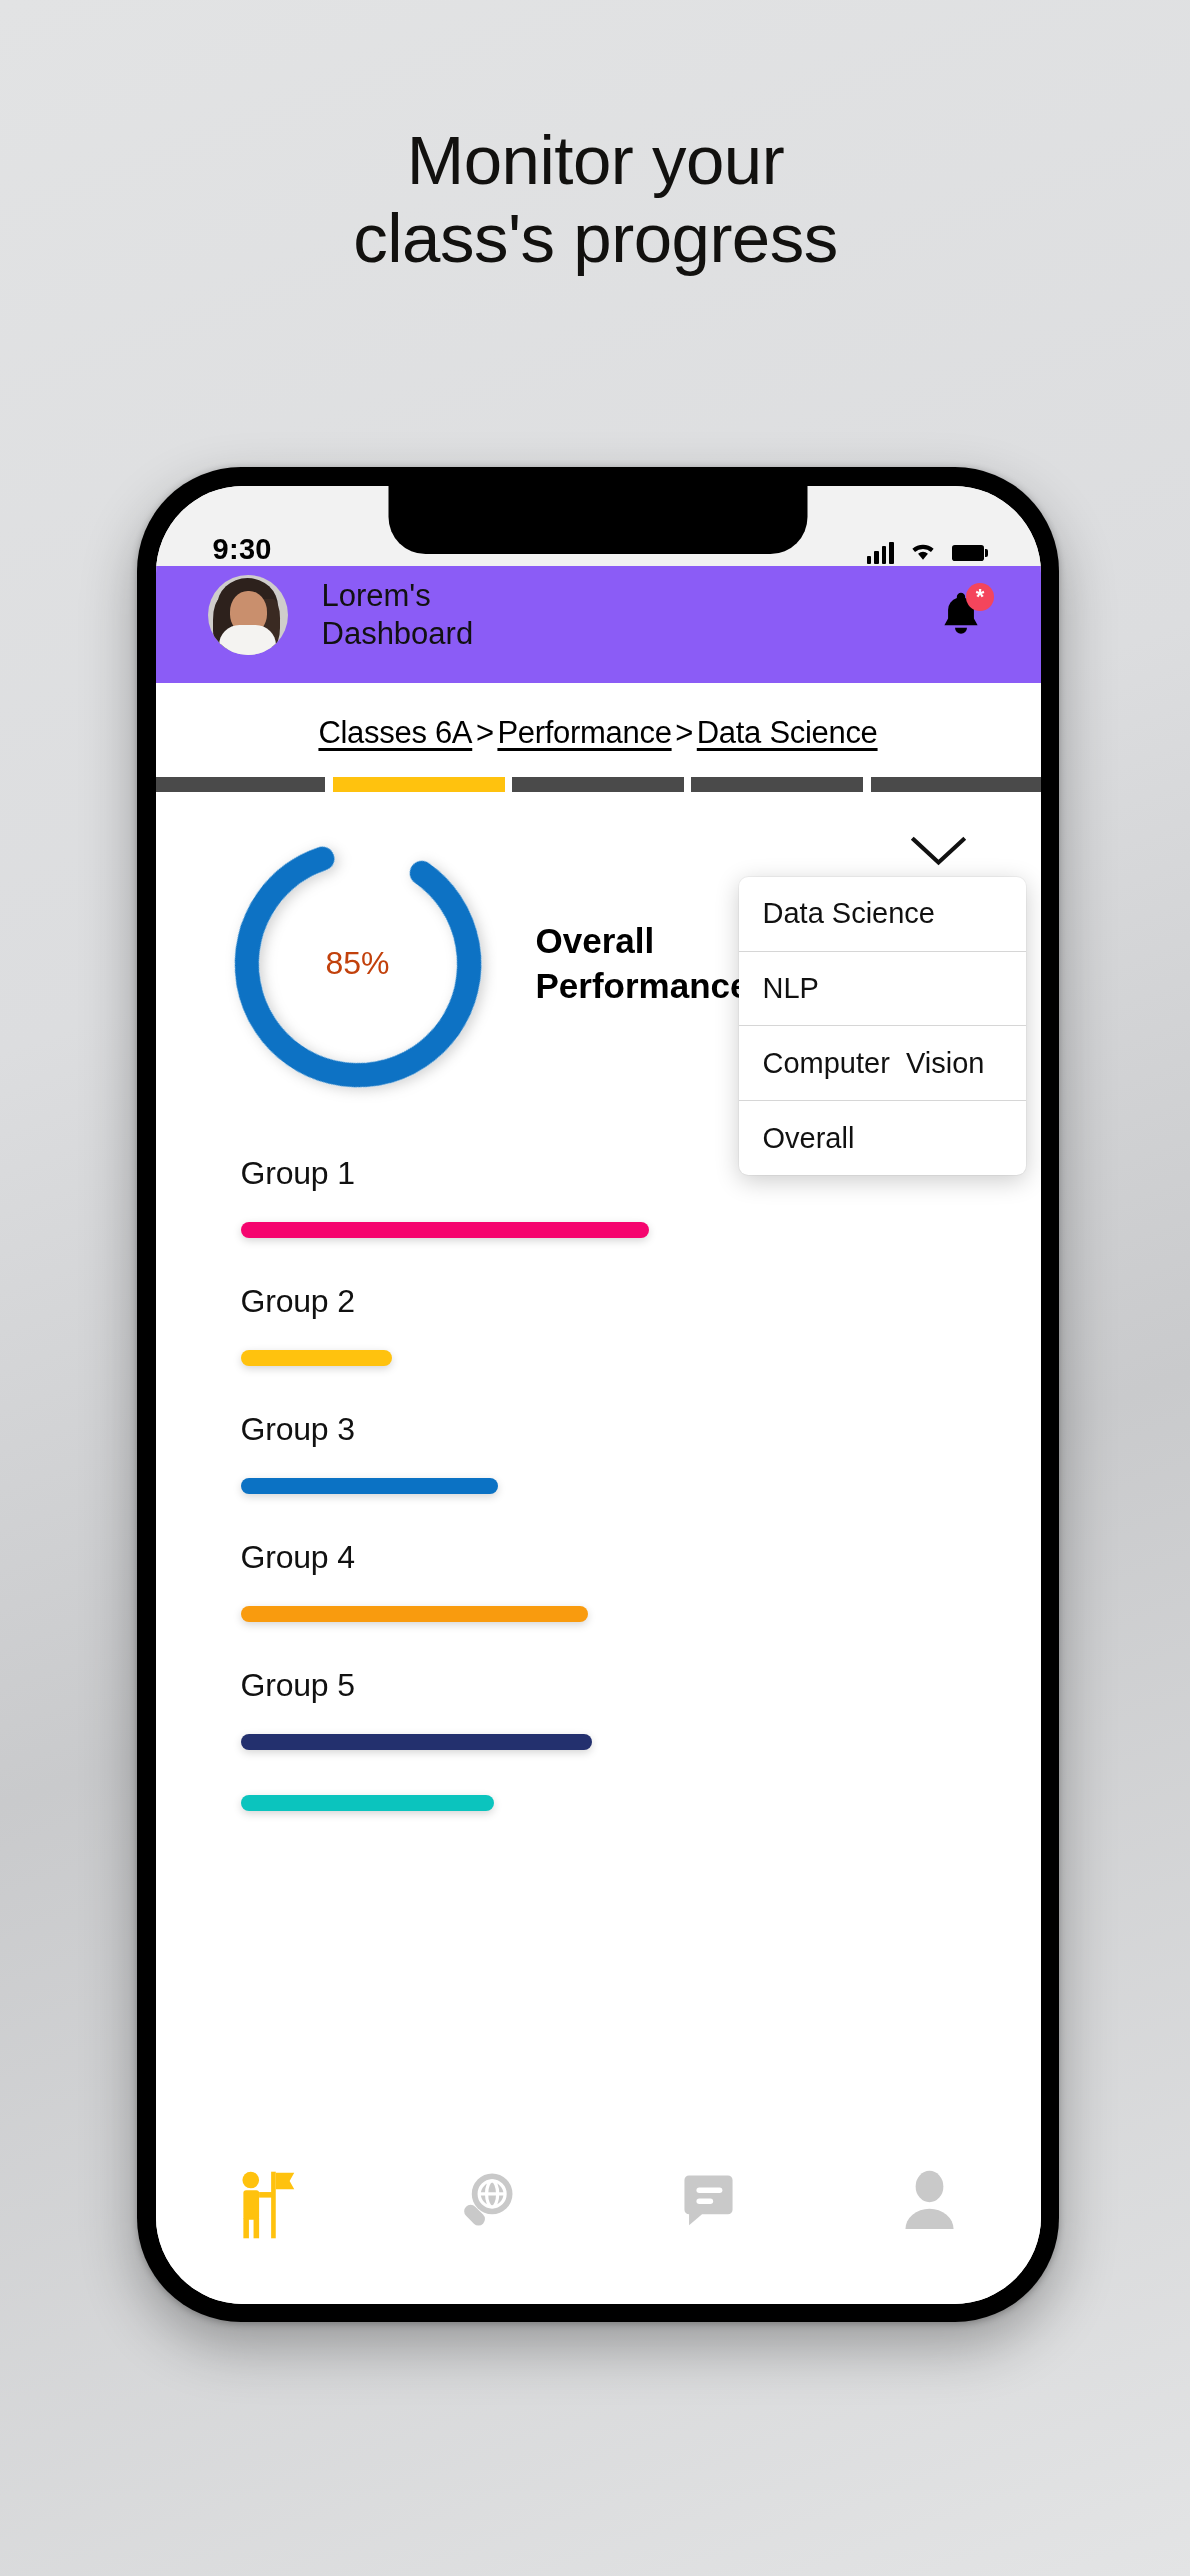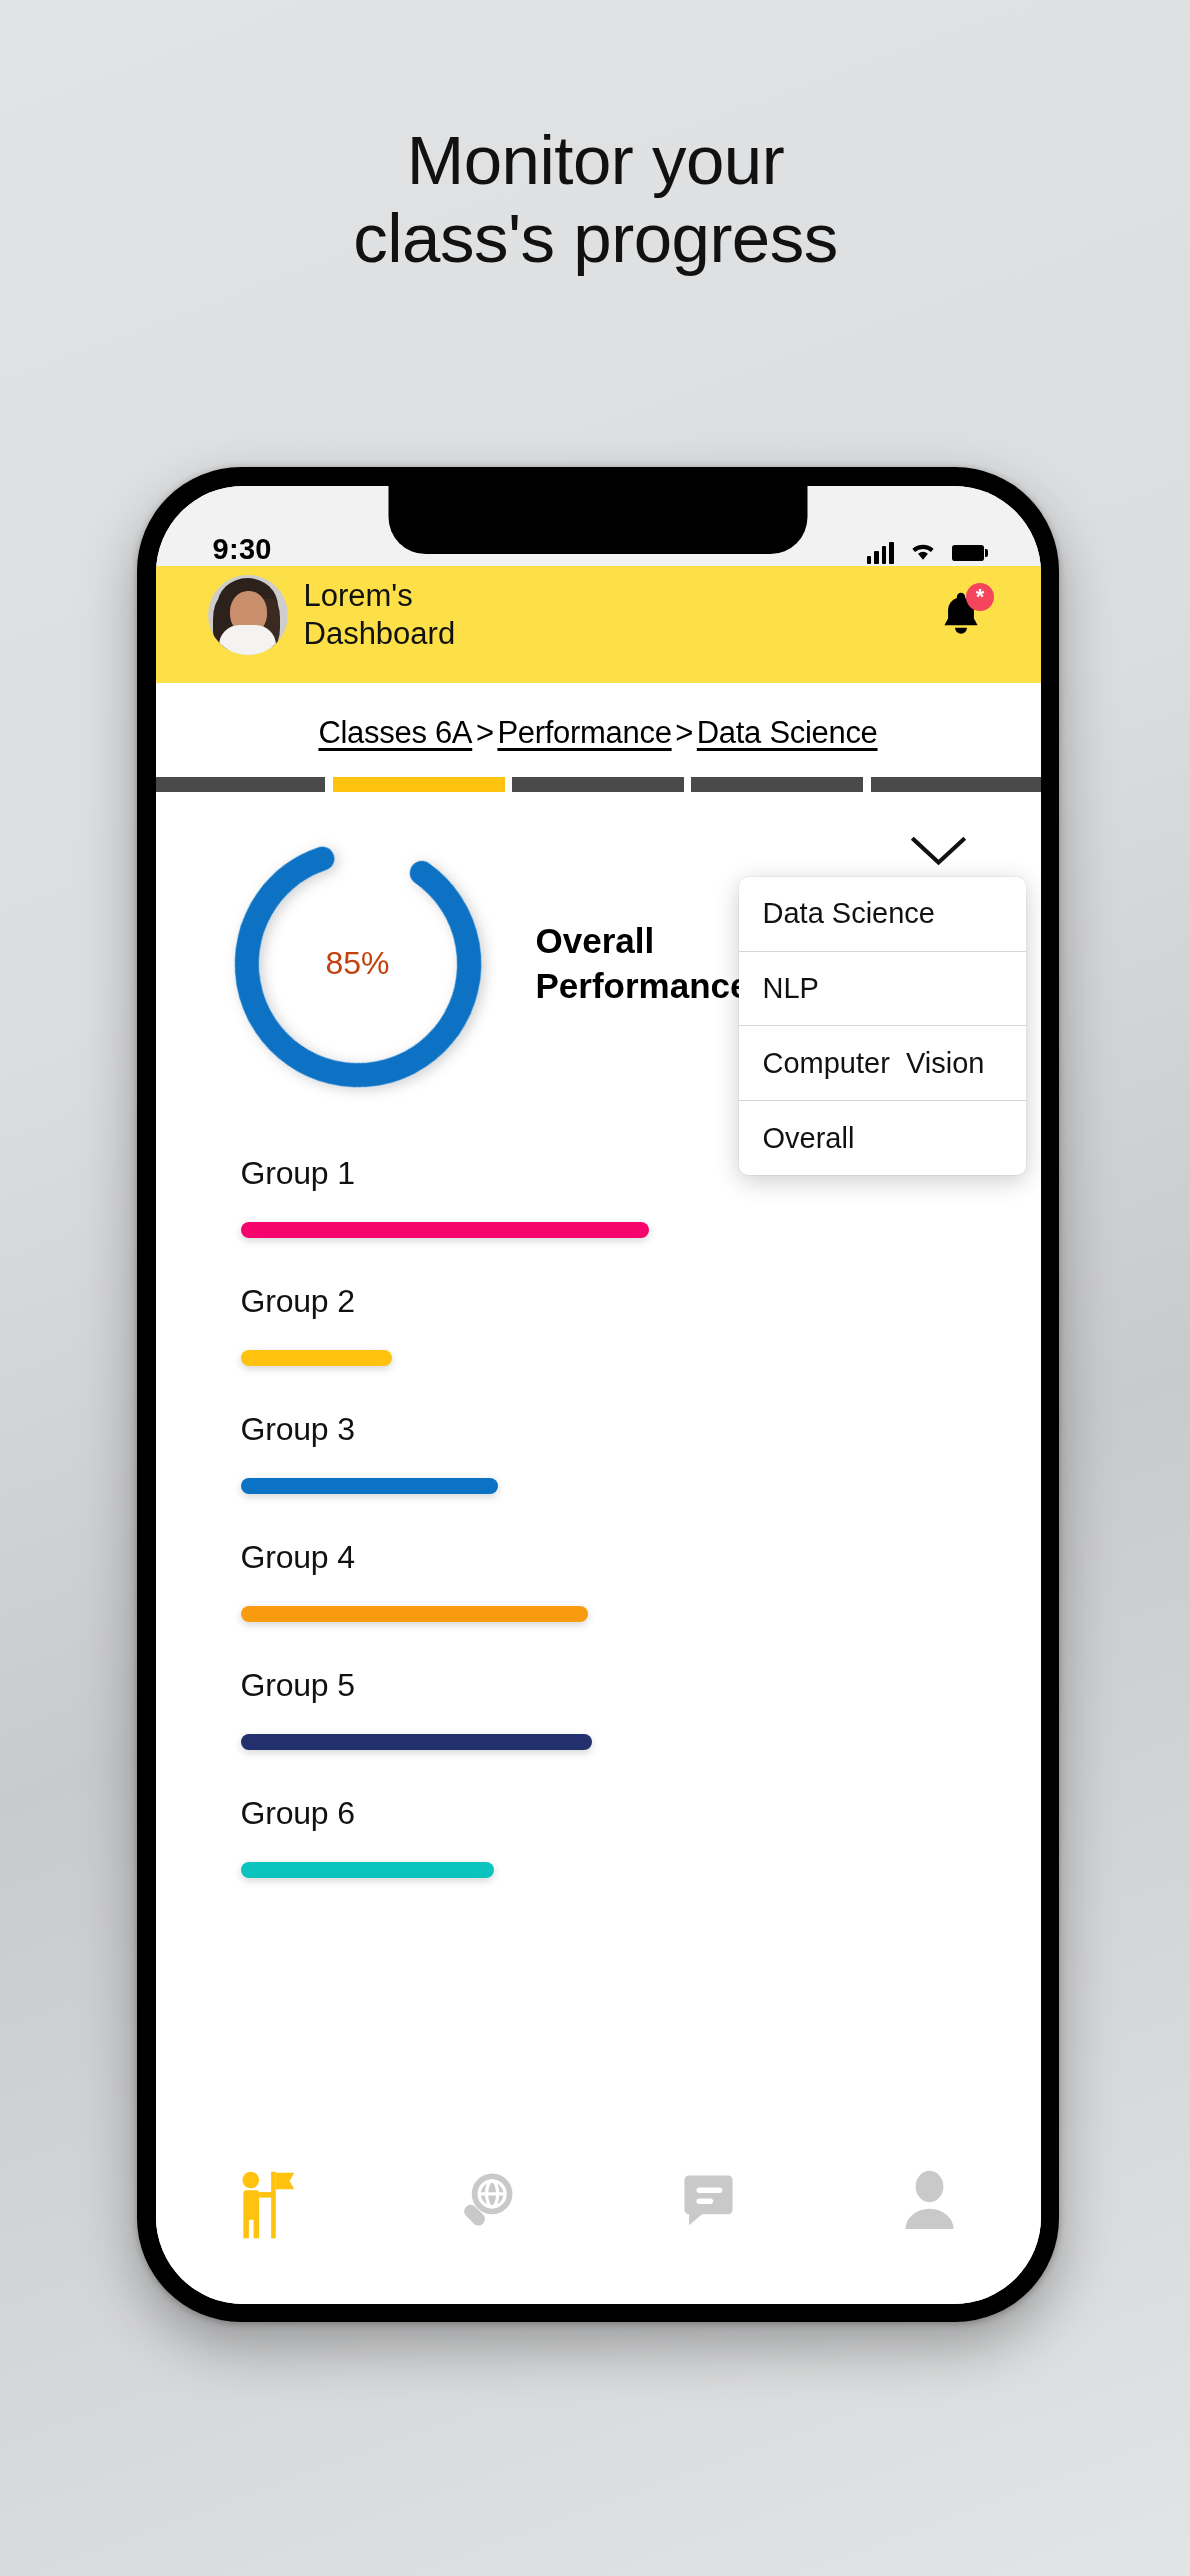--- a/index.html
+++ b/index.html
@@ -101,25 +101,25 @@
     position: relative;
   }
   .battery::after {
     content:"";
     position:absolute; right:-4.6px; top:4.6px;
     width:2.8px; height:7.4px; background:#000; border-radius:0 1.9px 1.9px 0;
   }
 
   
   .app-header {
-    background: #fde047;
+    background: #8b5cf6;
     display: flex;
     align-items: center;
     padding: 9.3px 52px 28px 52px;
-    gap: 16px;
+    gap: 34px;
   }
   .avatar {
     width: 80px; height: 80px;
     border-radius: 50%;
     overflow: hidden;
     flex: none;
     background: #cfcdcb;
     position: relative;
   }
   .avatar .hair {
@@ -395,21 +395,20 @@
           <div class="group-bar" style="width: 347px; background: rgb(249, 155, 14);"></div>
         </div>
       </div>
       <div class="group-row">
         <div class="group-label">Group 5</div>
         <div class="group-track">
           <div class="group-bar" style="width: 351px; background: rgb(35, 48, 110);"></div>
         </div>
       </div>
       <div class="group-row">
-        <div class="group-label">Group 6</div>
         <div class="group-track">
           <div class="group-bar" style="width: 253px; background: rgb(11, 196, 190);"></div>
         </div>
       </div>
     </div>
 
     <div class="bottom-nav">
       <div class="nav-item">
         <svg width="69" height="74" viewBox="0 0 74 80">
           <circle cx="20" cy="13" r="9" fill="#ffc20e"></circle>

